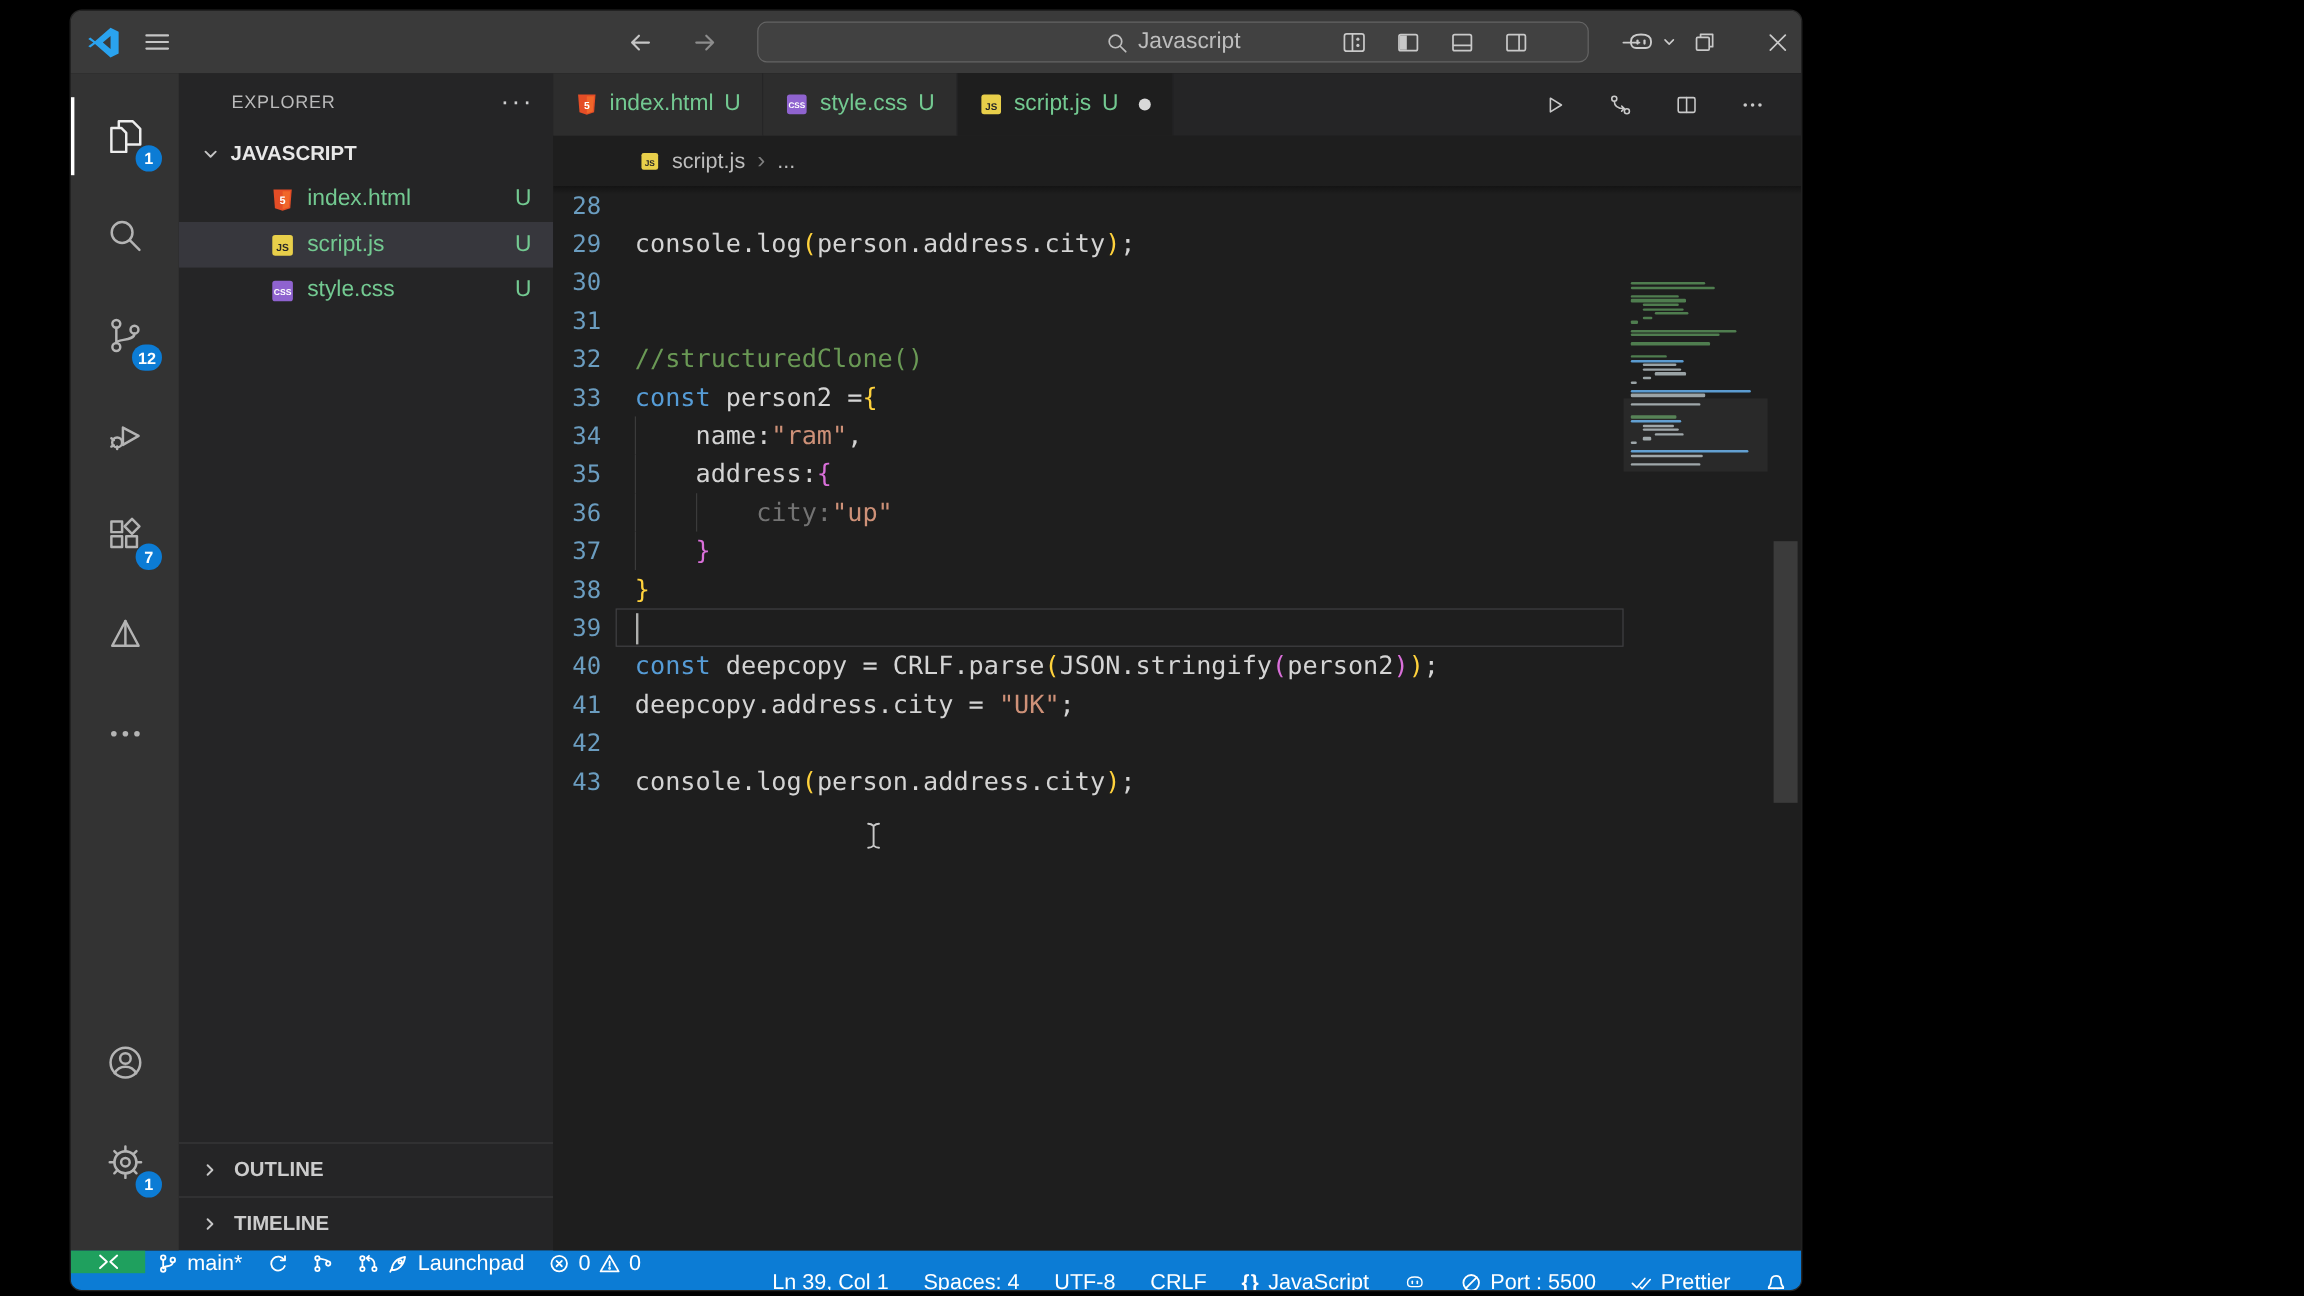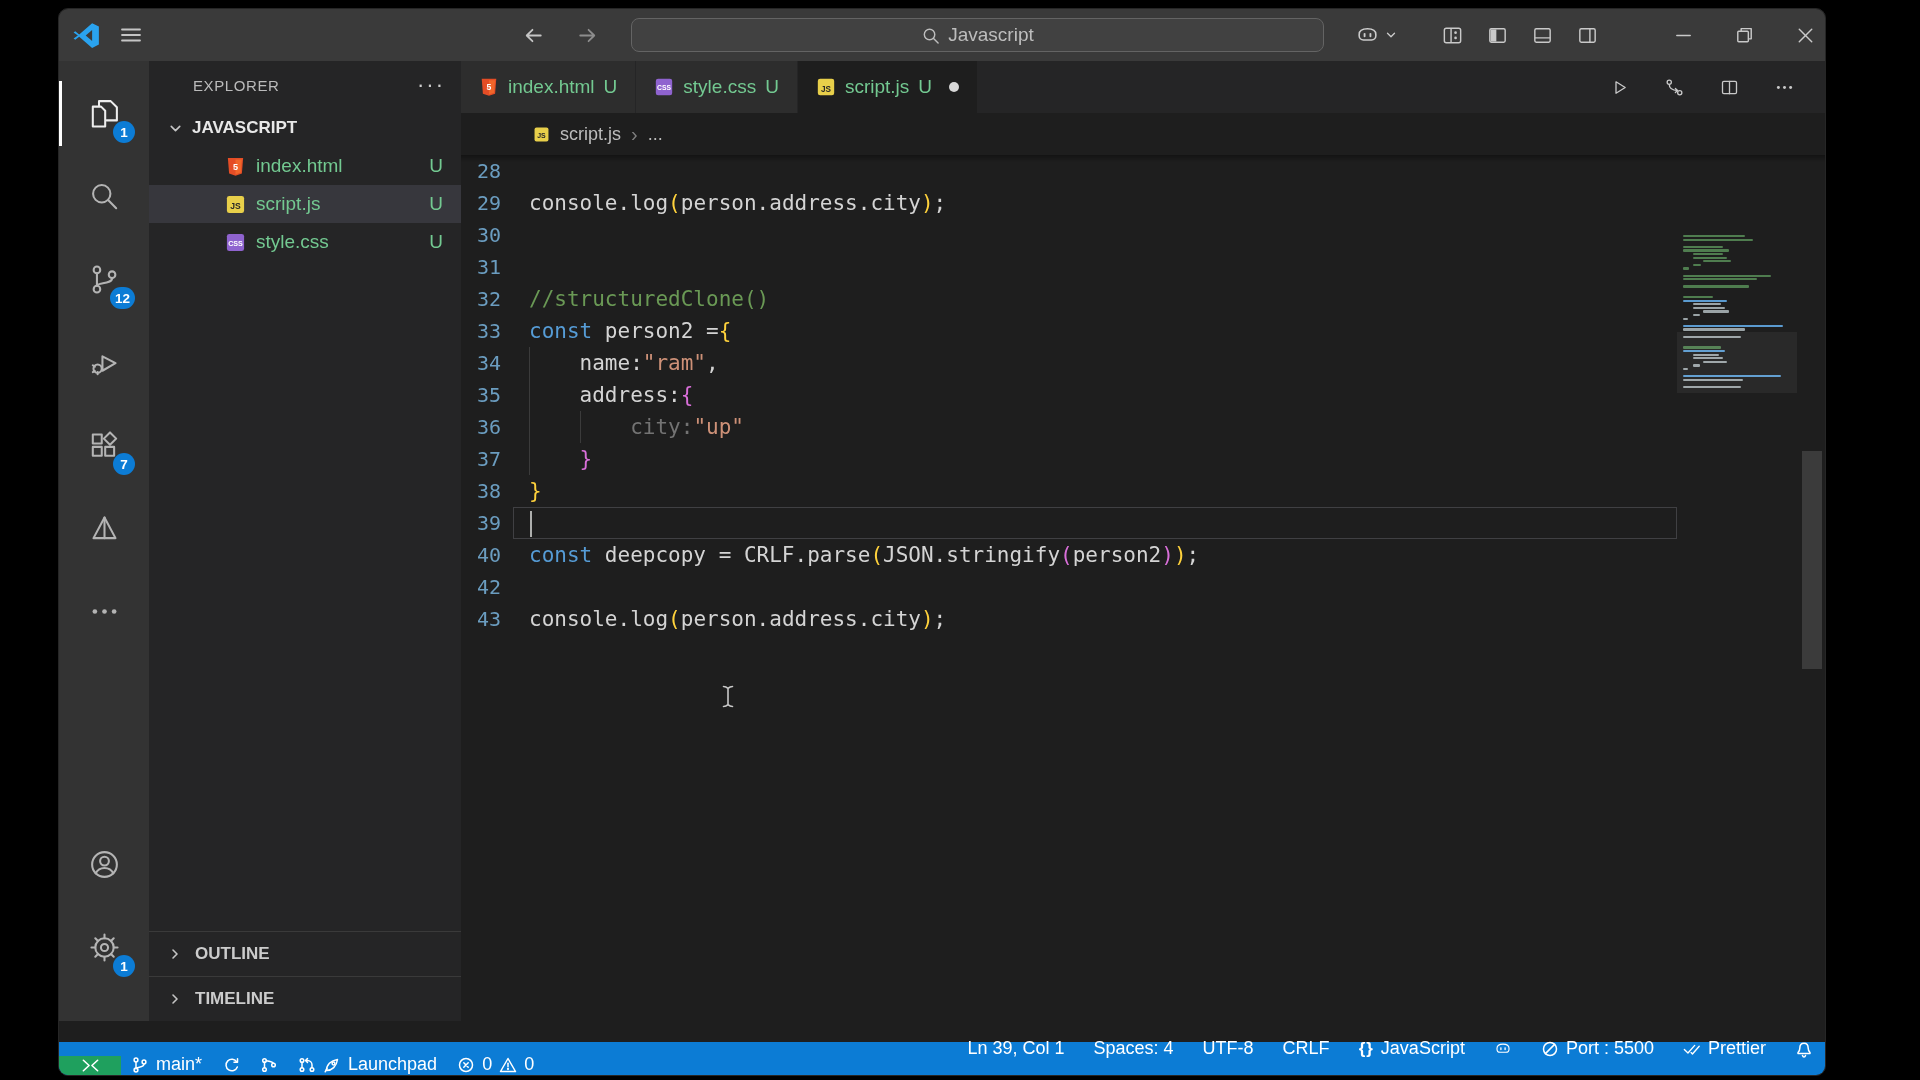--- a/index.html
+++ b/index.html
@@ -1,18 +1,18 @@
 <!DOCTYPE html>
 <html><head>
 <meta charset="utf-8">
 <style>
   * { margin:0; padding:0; box-sizing:border-box; }
   html,body { width:1920px; height:1080px; background:#000; overflow:hidden;
               font-family:"Liberation Sans", sans-serif; }
-  .window { position:absolute; left:58px; top:8px; width:1768px; height:1068px;
+  .window { position:absolute; left:58px; top:8px; width:1444px; height:1068px;
             background:#1e1e1e; border-radius:10px; overflow:hidden;
             display:flex; flex-direction:column; border:1px solid #262626; }
   svg { display:block; }
   .ic svg { width:100%; height:100%; }
 
   
   .titlebar { height:52px; background:#3a3a3a; position:relative; flex-shrink:0; color:#c5c5c5; }
   .tb-abs { position:absolute; top:0; height:52px; display:flex; align-items:center; }
   .logo { left:14px; } .logo svg{ width:27px; height:27px; }
   .menu-btn { left:60px; width:28px; } .menu-btn svg{ width:24px; height:24px; }
@@ -92,22 +92,22 @@
 
   
   .minimap { position:absolute; top:40px; right:28px; width:120px; bottom:0; padding-top:40px; z-index:2; }
   .mrow { height:3.6px; display:flex; }
   .mrow i { height:2.2px; border-radius:1px; display:block; }
   .mm-view { position:absolute; left:0; right:0; background:rgba(255,255,255,.05); }
   .scroll-thumb { position:absolute; right:3px; top:390px; width:20px; height:218px;
                   background:rgba(130,130,130,.3); z-index:2; }
 
   
-  .statusbar { height:33px; background:#0c7cd5; display:flex; align-items:flex-end;
-               color:#ffffff; font-size:18px; flex-shrink:0;margin-top:21px; }
+  .statusbar { height:33px; background:#0c7cd5; display:flex; align-items:flex-start;
+               color:#ffffff; font-size:18px; flex-shrink:0; }
   .sb-remote { width:62px; background:#1fa05e; display:flex; align-items:center; justify-content:center; cursor:pointer; }
   .sb-remote svg { width:19px; height:19px; }
   .sb-group { display:flex; align-items:stretch; }
   .sb-group.right { margin-left:auto; padding-right:6px; }
   .sb-item { display:flex; align-items:center; gap:7px; padding:0 10px; cursor:pointer; white-space:nowrap; }
   .sb-group.right .sb-item { margin-left:17px; padding:16px 6px; }
   .sb-item svg { width:18px; height:18px; }
   .braces { font-weight:bold; font-size:17px; letter-spacing:1px; }
 
   
@@ -487,20 +487,24 @@
   </div>
   <div class="line cur">
     <span class="lnum">39</span>
     <span class="cell"><i class="caret"></i></span>
   </div>
   <div class="line">
     <span class="lnum">40</span>
     <span class="cell"><span style="color:#569cd6">const</span><span style="color:#d4d4d4"> deepcopy = CRLF.parse</span><span style="color:#ffd23c">(</span><span style="color:#d4d4d4">JSON.stringify</span><span style="color:#d96fd9">(</span><span style="color:#d4d4d4">person2</span><span style="color:#d96fd9">)</span><span style="color:#ffd23c">)</span><span style="color:#d4d4d4">;</span></span>
   </div>
   <div class="line">
+    <span class="lnum">41</span>
+    <span class="cell"><span style="color:#d4d4d4">deepcopy.address.city = </span><span style="color:#ce9178">"UK"</span><span style="color:#d4d4d4">;</span></span>
+  </div>
+  <div class="line">
     <span class="lnum">42</span>
     <span class="cell"></span>
   </div>
   <div class="line">
     <span class="lnum">43</span>
     <span class="cell"><span style="color:#d4d4d4">console.log</span><span style="color:#ffd23c">(</span><span style="color:#d4d4d4">person.address.city</span><span style="color:#ffd23c">)</span><span style="color:#d4d4d4">;</span></span>
   </div>
           </div>
         <div class="minimap">
           <div id="minimap-rows">

